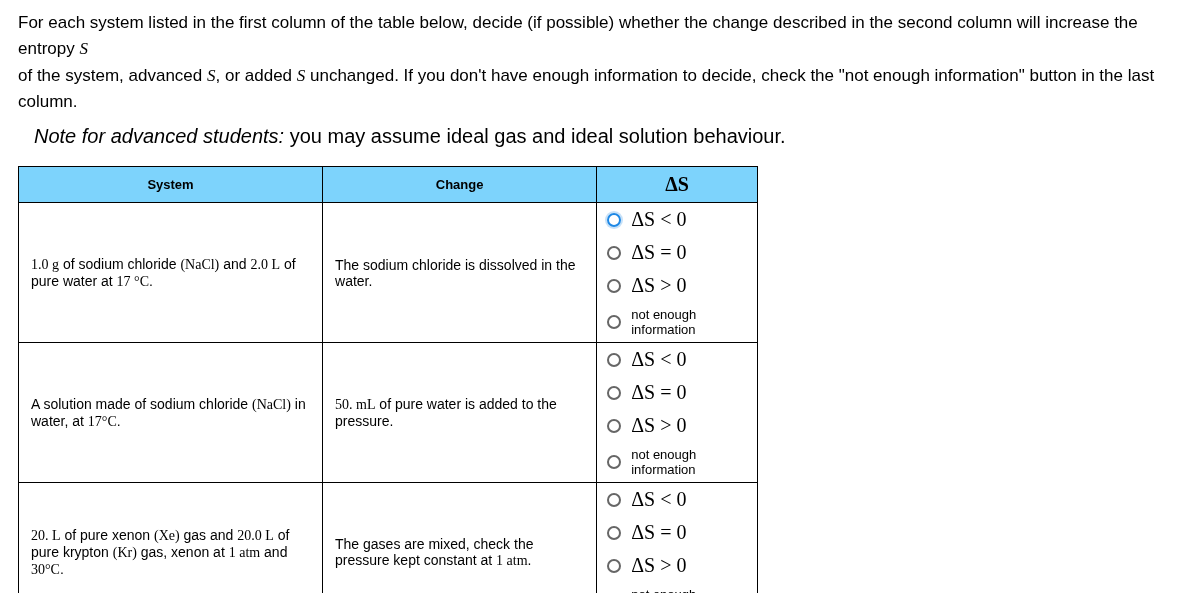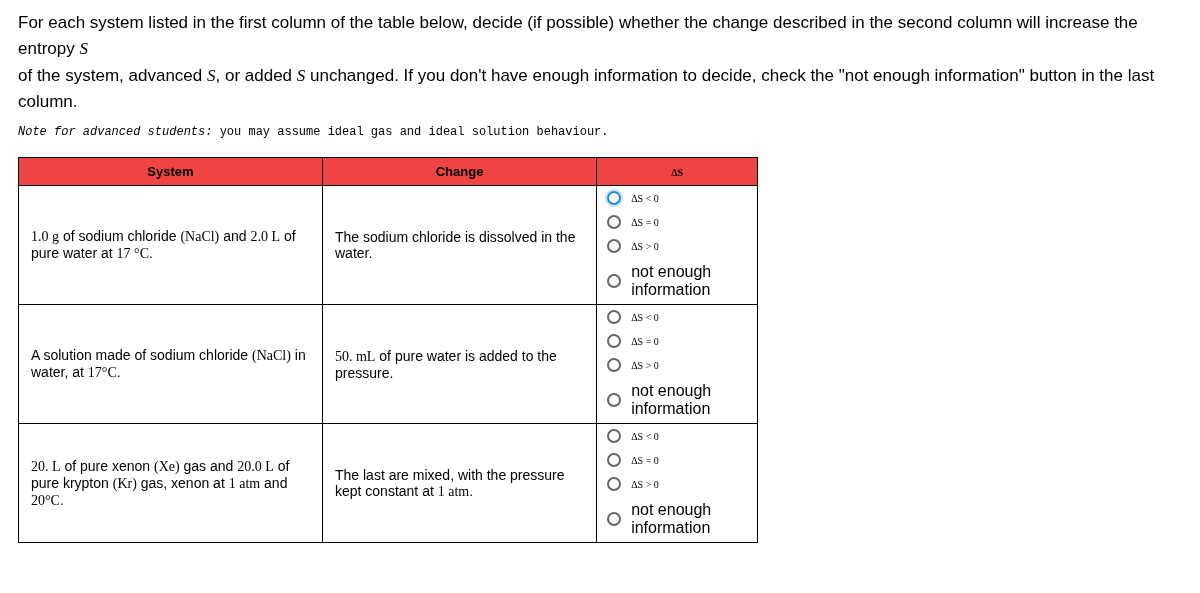--- a/index.html
+++ b/index.html
@@ -12,41 +12,40 @@
     width: 1200px;
   }
   .container {
     padding: 10px 18px;
   }
   .instructions {
     font-size: 17px;
     line-height: 1.55;
   }
   .note {
-    font-size: 12px;
-    margin: 10px 0 18px 0;
-    font-family: Liberation Mono, monospace;
+    font-size: 20px;
+    margin: 10px 0 18px 16px;
   }
   .note em { font-style: italic; }
   .mathvar {
     font-family: "Times New Roman", Times, serif;
     font-style: italic;
   }
   .table-wrap {
     border: 1px solid #000;
     border-collapse: collapse;
     width: 740px;
   }
   .table-wrap th {
     border: 1px solid #000;
     padding: 6px 8px;
     font-weight: bold;
     font-size: 13px;
     text-align: center;
-    background: #ef4444;
+    background: #7dd3fc;
   }
   .table-wrap td {
     border: 1px solid #000;
     padding: 8px 12px;
     font-size: 14px;
     vertical-align: middle;
   }
   .sys-cell { width: 280px; margin-top: 38px; }
   .chg-cell { width: 250px; }
   .ds-cell  { width: 160px; padding: 0 !important; }
@@ -71,23 +70,23 @@
   }
   .radio.selected {
     border: 2px solid #1e88e5;
     box-shadow: 0 0 0 2px rgba(30,136,229,0.25);
   }
   .opt-label {
     font-size: 13px;
   }
   .math {
     font-family: "Times New Roman", Times, serif;
-    font-size: 10px;
+    font-size: 20px;
   }
-  .subtxt { font-size: 16px; }
+  .subtxt { font-size: 13px; }
   .serif { font-family: "Times New Roman", Times, serif; }
 </style>
 </head>
 <body>
 
 <div class="container">
   <div class="instructions">
     <span>For each system listed in the first column of the table below, decide (if possible) whether the change described in the second column will increase the entropy</span>
     <span class="mathvar">S</span><br>
     <span>of the system, advanced </span><span class="mathvar">S</span><span>, or added </span><span class="mathvar">S</span><span> unchanged. If you don't have enough information to decide, check the "not enough information" button in the last column.</span>
@@ -154,24 +153,24 @@
           </div>
           <div class="opt-row">
             <span class="radio"></span>
             <span class="opt-label subtxt">not enough information</span>
           </div>
         </td>
       </tr>
 
       <tr>
         <td class="sys-cell">
-          <span class="serif">20. L</span><span> of pure xenon </span><span class="serif">(Xe)</span><span> gas and </span><span class="serif">20.0 L</span><span> of pure krypton </span><span class="serif">(Kr)</span><span> gas, xenon at </span><span class="serif">1 atm</span><span> and </span><span class="serif">20°C</span><span>.</span>
+          <span class="serif">20. L</span><span> of pure xenon </span><span class="serif">(Xe)</span><span> gas and </span><span class="serif">20.0 L</span><span> of pure krypton </span><span class="serif">(Kr)</span><span> gas, xenon at </span><span class="serif">1 atm</span><span> and </span><span class="serif">30°C</span><span>.</span>
         </td>
         <td class="chg-cell">
-          <span>The last are mixed, with the pressure kept constant at </span><span class="serif">1 atm</span><span>.</span>
+          <span>The gases are mixed, check the pressure kept constant at </span><span class="serif">1 atm</span><span>.</span>
         </td>
         <td class="ds-cell">
           <div class="opt-row">
             <span class="radio"></span>
             <span class="opt-label math">ΔS &lt; 0</span>
           </div>
           <div class="opt-row">
             <span class="radio"></span>
             <span class="opt-label math">ΔS = 0</span>
           </div>

